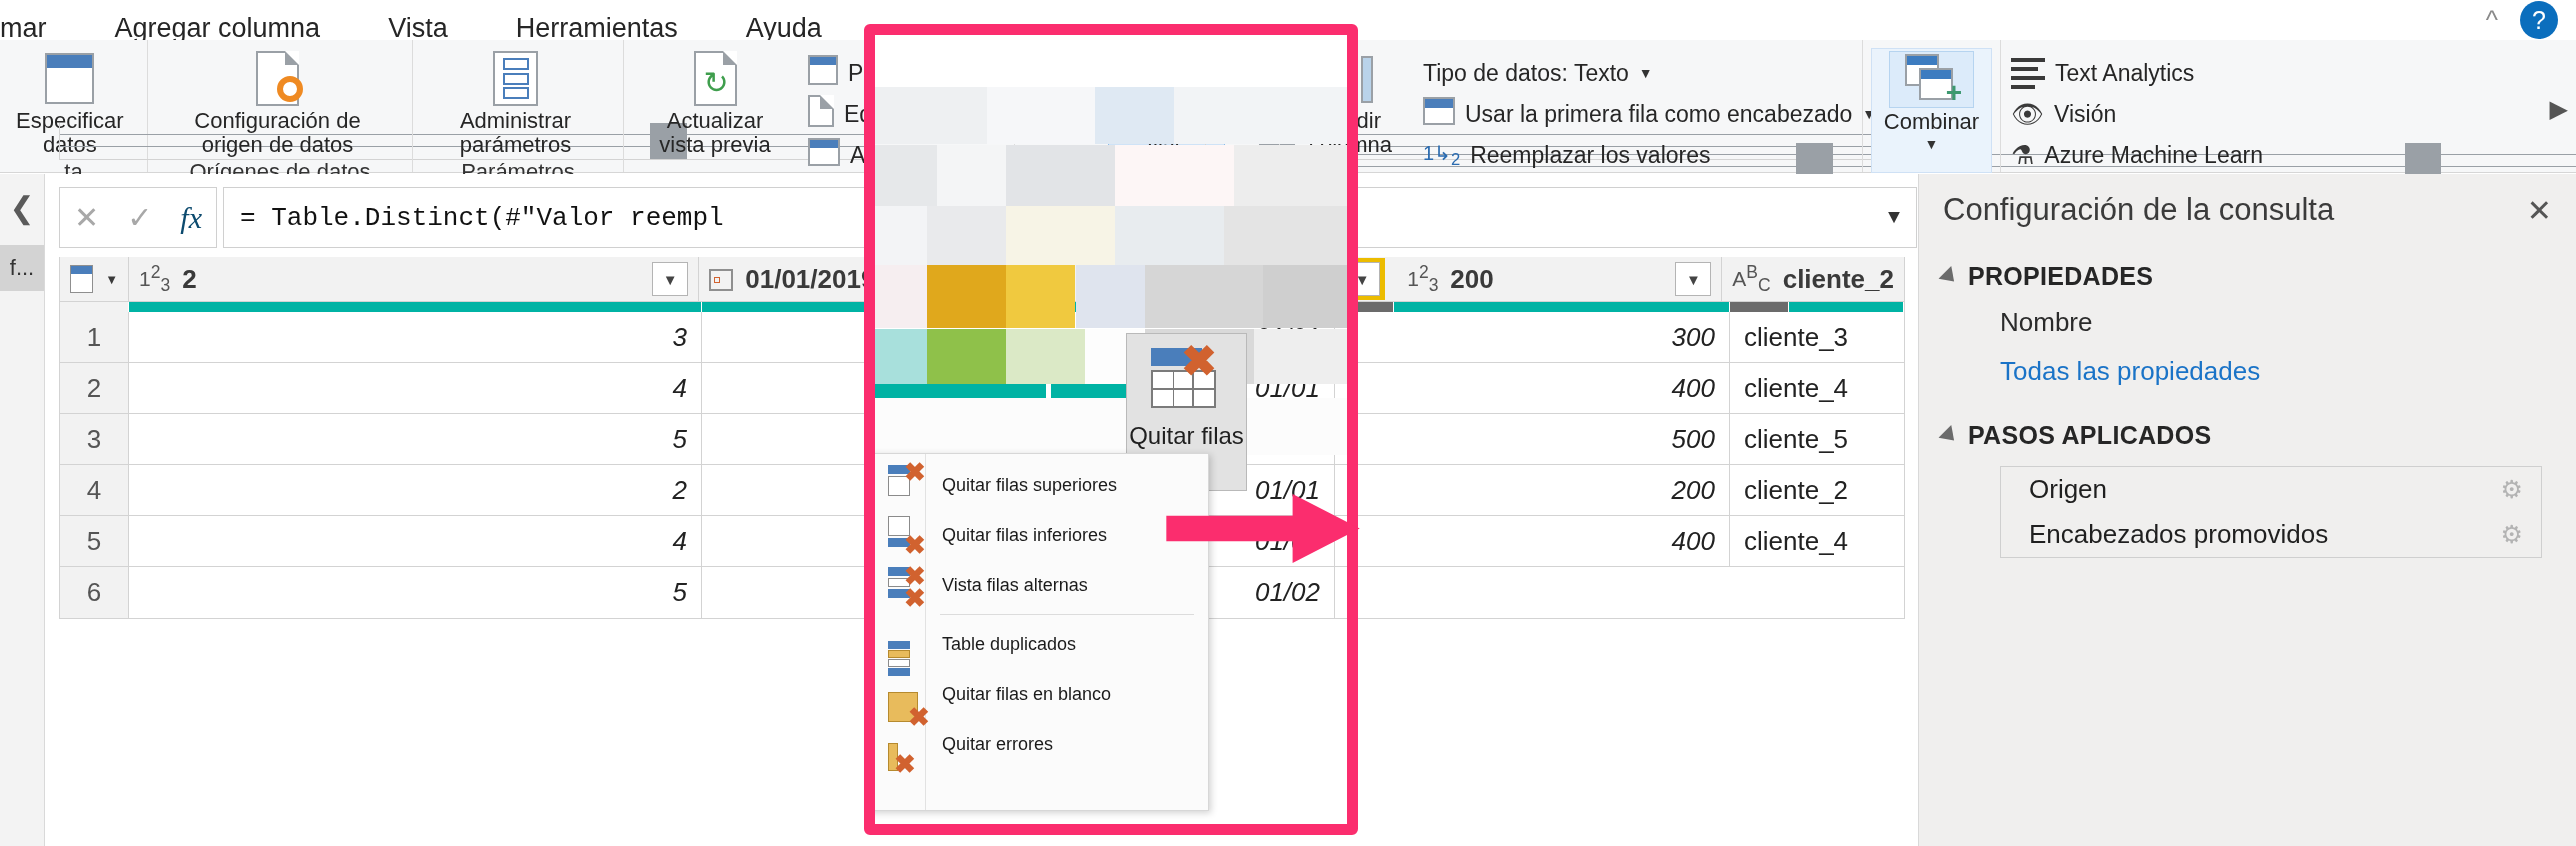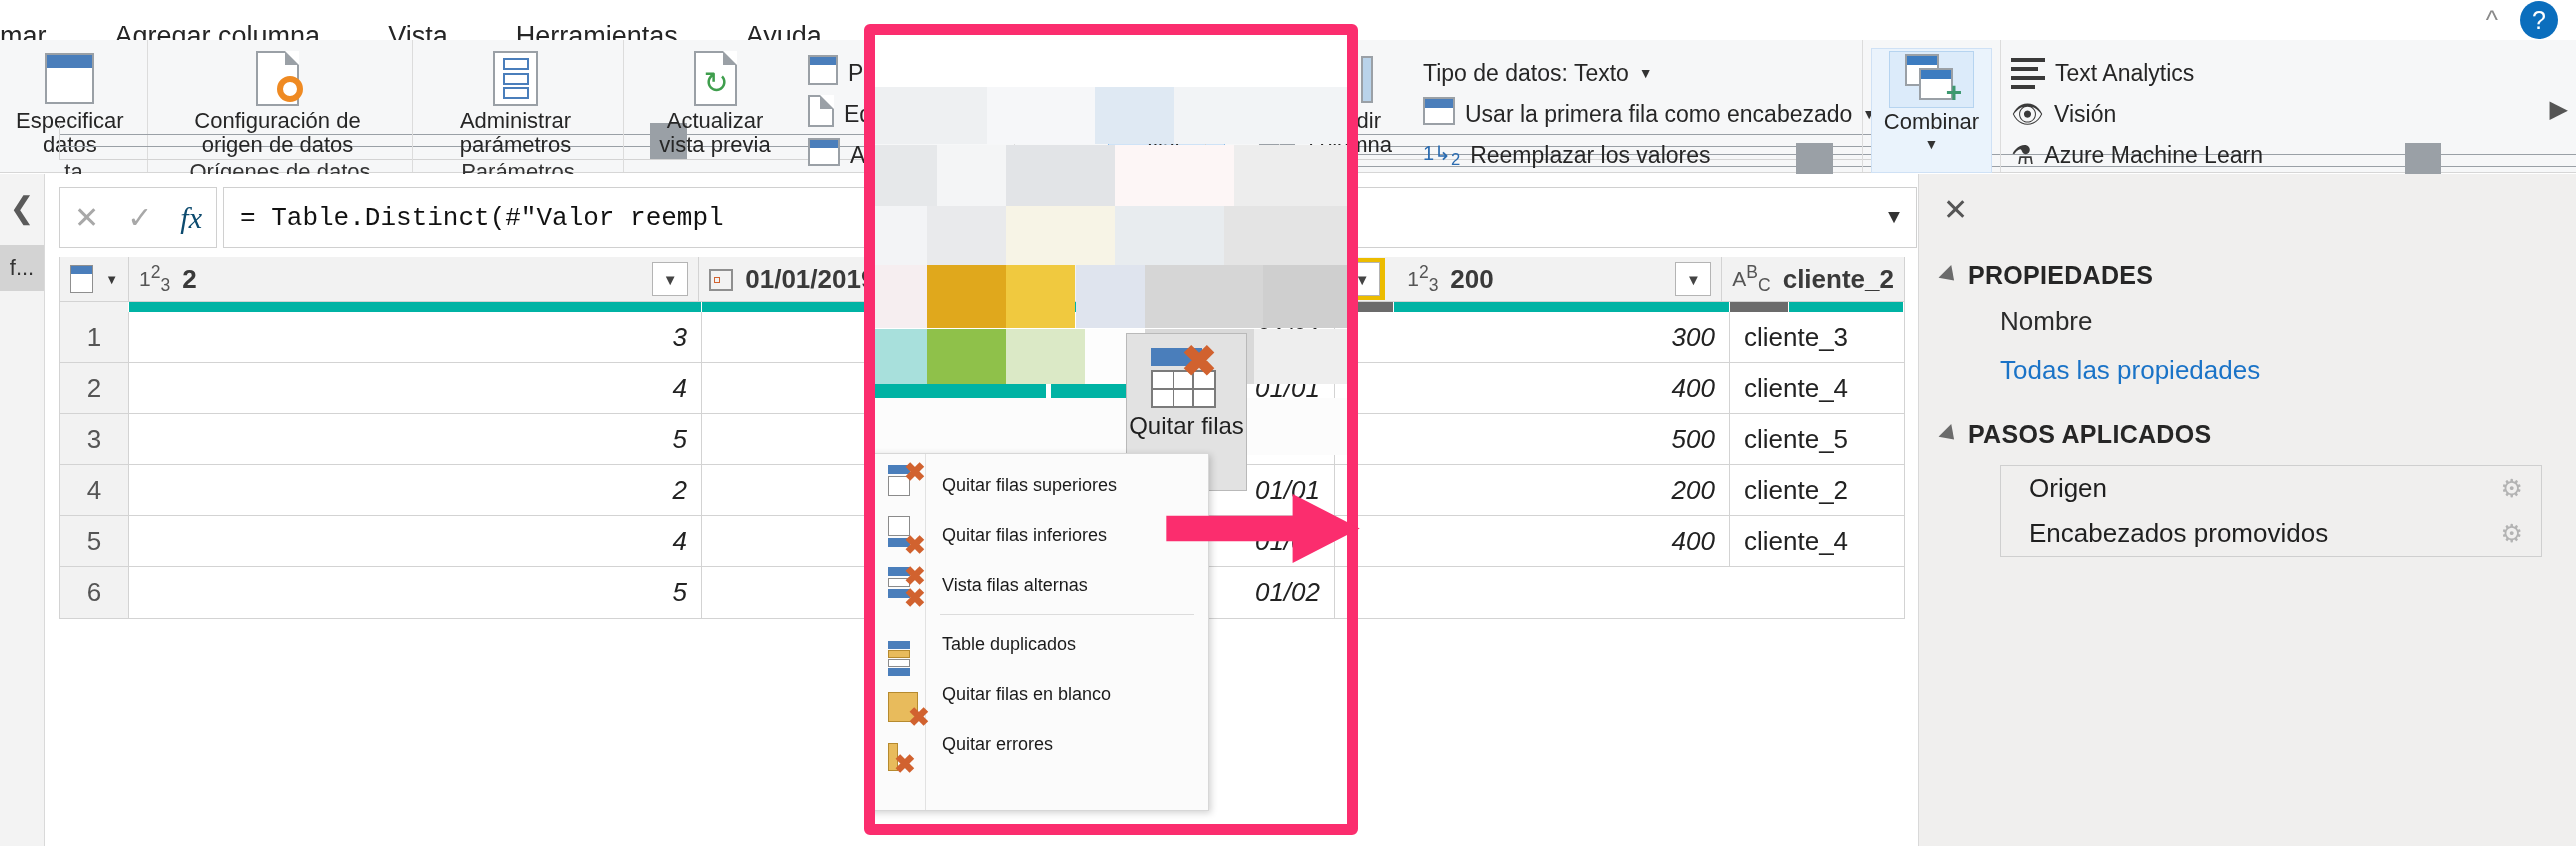--- a/index.html
+++ b/index.html
@@ -13,21 +13,21 @@
     color: #1a1a1a;
   }
 
   
   .tabbar {
     position:absolute; left:0; top:0; width:2576px; height:40px;
     background:#ffffff;
     display:flex; align-items:center;
   }
   .tab {
-    font-size:27px; color:#262626; padding:16px 34px; height:40px;
+    font-size:27px; color:#262626; padding:8px 34px; height:40px;
     line-height:40px; white-space:nowrap; cursor:default;
   }
   .tab:first-child { padding-left:0; }
   .tabbar-right {
     position:absolute; right:18px; top:0; height:40px;
     display:flex; align-items:center; gap:22px;
   }
   .chev-up { font-size:26px; color:#8a8a8a; }
   .help-circle {
     width:38px; height:38px; border-radius:50%;
@@ -238,21 +238,21 @@
     border:2px solid #7b7b7b;
     background-image:
       linear-gradient(to right, transparent 32%, #7b7b7b 32%, #7b7b7b 35%, transparent 35%,
                                 transparent 64%, #7b7b7b 64%, #7b7b7b 67%, transparent 67%),
       linear-gradient(to bottom, transparent 47%, #7b7b7b 47%, #7b7b7b 53%, transparent 53%);
   }
   .qf-icon .xx {
     position:absolute; left:30px; top:-6px; font-size:43px; color:#d1622f;
     font-weight:bold; line-height:1;
   }
-  .qf-cap { font-size:24px; color:#1f1f1f; text-align:center; line-height:1.1; margin-top:6px; }
+  .qf-cap { font-size:24px; color:#1f1f1f; text-align:center; line-height:1.1; margin-top:16px; }
 
   
   .menu {
     position:absolute; left:868px; top:453px; width:341px; height:358px;
     background:#fbfbfb; border:1px solid #d7d7d7; box-shadow:2px 2px 7px rgba(0,0,0,.18);
     display:flex;
   }
   .menu-gutter { width:57px; background:#fbfbfb; border-right:1px solid #e2e2e2; }
   .menu-items { flex:1; padding:6px 0; }
   .mi {
@@ -599,20 +599,21 @@
         <div class="gc rownum">6</div>
         <div class="gc num" style="width:573px">5</div>
         <div class="gc num" style="width:633px">01/02</div>
         <div class="gc txt" style="flex:1;border-right:none"></div>
       </div>
     </div>
   </div>
 
   <div class="rpanel">
     <div class="rp-title-row">
+      <div class="rp-title">Configuración de la consulta</div>
       <div class="rp-close">✕</div>
     </div>
 
     <div class="rp-section">
       <span class="tri"></span>
       <span class="rp-sec-label">PROPIEDADES</span>
     </div>
     <div class="rp-field-label">Nombre</div>
     <div class="rp-link">Todas las propiedades</div>
 

